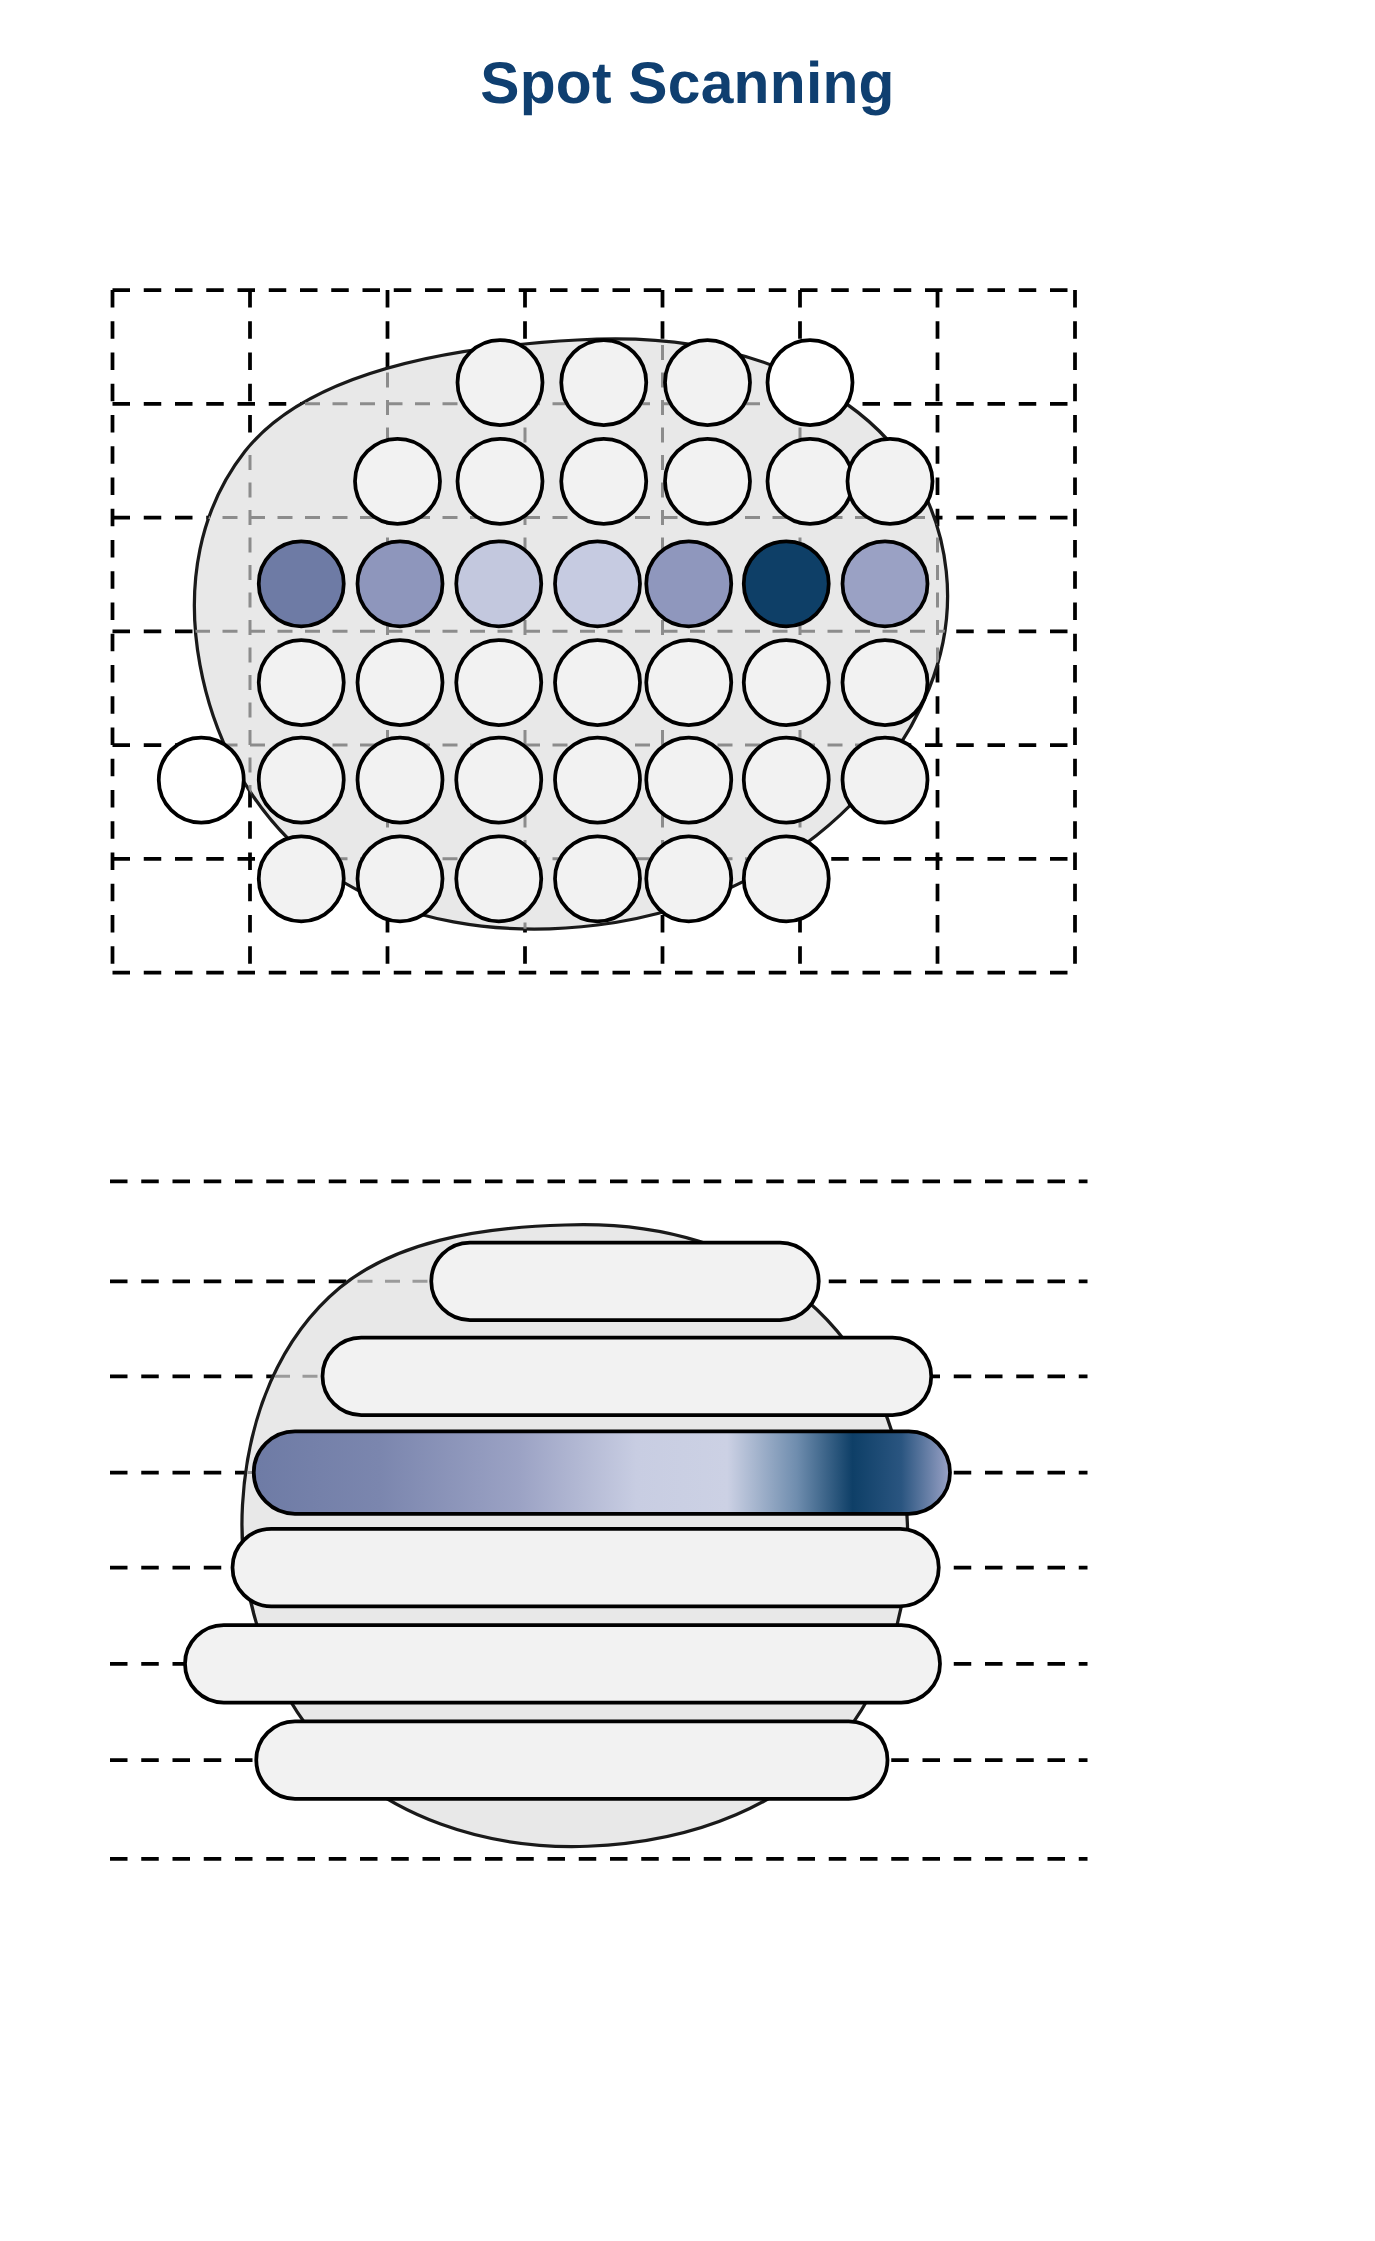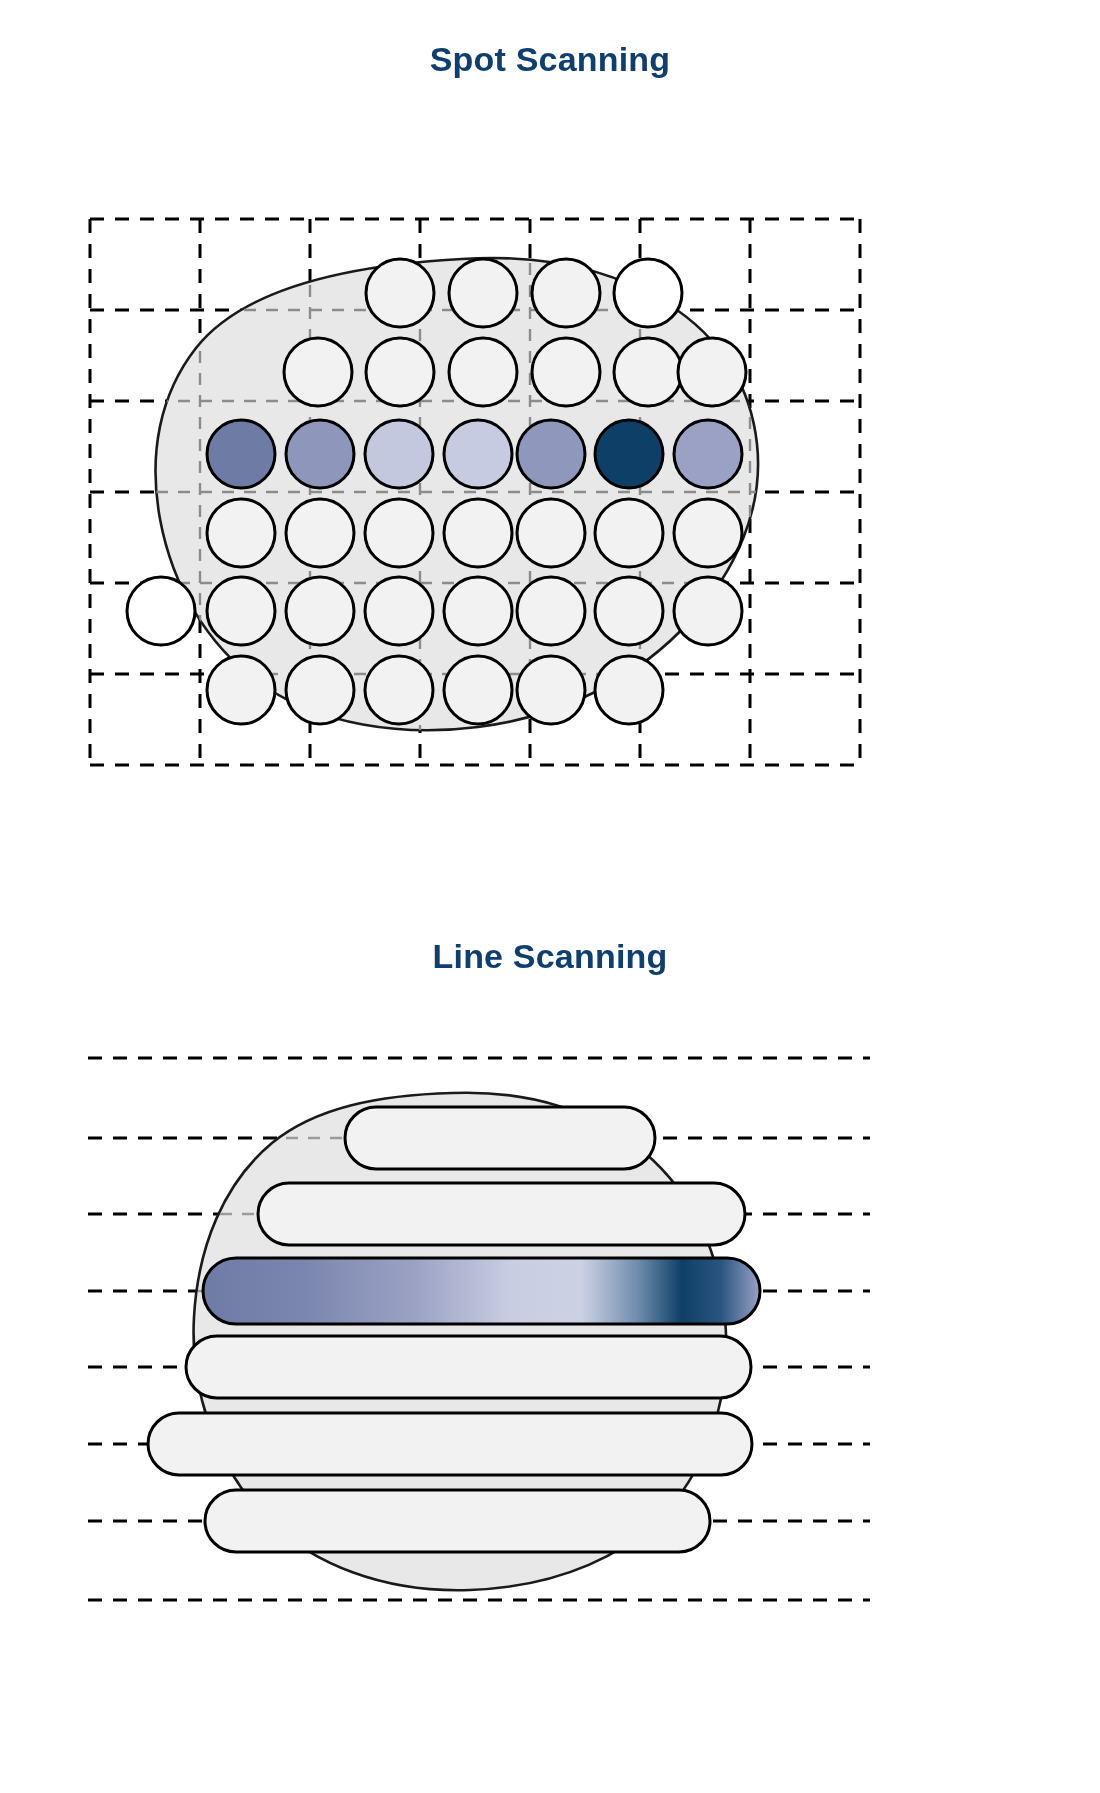--- a/index.html
+++ b/index.html
@@ -23,21 +23,21 @@
     position: absolute;
     left: 0;
     width: 1100px;
   }
   #panel-spot { top: 0; height: 860px; }
   #panel-line { top: 860px; height: 933px; }
 
   .panel-title {
     width: 100%;
     text-align: center;
-    font-size: 34px;
+    font-size: 47px;
     font-weight: bold;
     color: #0f3f70;
     letter-spacing: 0.2px;
     font-family: "Liberation Sans", sans-serif;
     line-height: 1;
     margin: 0;
     padding: 0;
   }
   #panel-spot .panel-title { padding-top: 42px; }
   #panel-line .panel-title { padding-top: 79px; }
@@ -167,21 +167,20 @@
           <circle cx="399" cy="614" r="34" fill="#f2f2f2" stroke="#000" stroke-width="3"></circle>
           <circle cx="478" cy="614" r="34" fill="#f2f2f2" stroke="#000" stroke-width="3"></circle>
           <circle cx="551" cy="614" r="34" fill="#f2f2f2" stroke="#000" stroke-width="3"></circle>
           <circle cx="629" cy="614" r="34" fill="#f2f2f2" stroke="#000" stroke-width="3"></circle>
         </g>
       </svg>
     </div>
   </section>
 
   <section class="panel" id="panel-line">
-    <h2 class="panel-title">Line Scanning</h2>
 
     <div class="stage">
       <svg width="1100" height="700" viewBox="0 0 1100 700">
         <defs>
           <linearGradient id="lineScanGrad" x1="0" y1="0" x2="1" y2="0">
             <stop offset="0%" stop-color="#6e7ba5"></stop>
             <stop offset="18%" stop-color="#7b86ae"></stop>
             <stop offset="38%" stop-color="#9ba2c4"></stop>
             <stop offset="55%" stop-color="#c8cde2"></stop>
             <stop offset="68%" stop-color="#ccd1e4"></stop>

